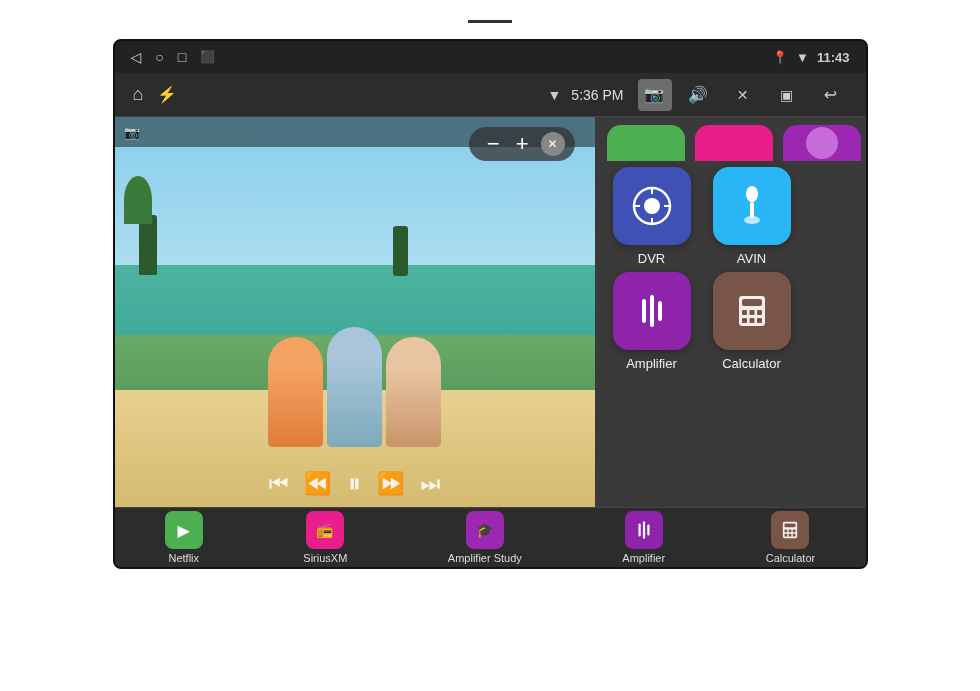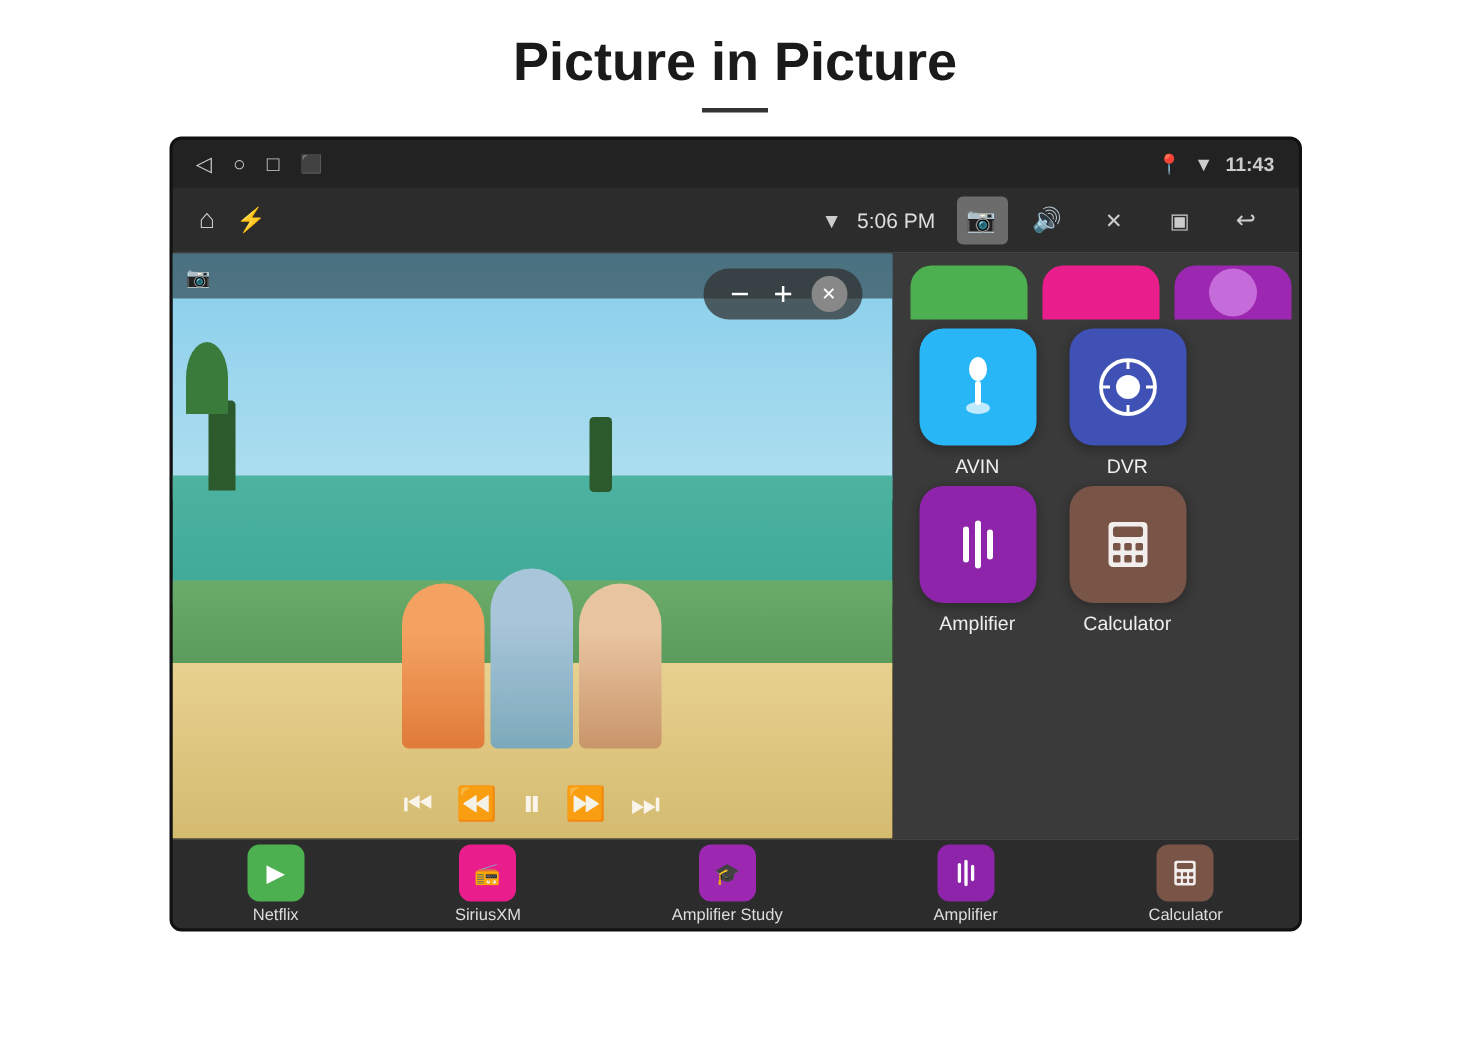--- a/index.html
+++ b/index.html
@@ -317,21 +317,20 @@
       font-size: 11px;
       color: #ddd;
       text-align: center;
     }
 
   </style>
 </head>
 <body>
 
 <div class="page-wrapper">
-  <h1 class="page-title">Picture in Picture</h1>
   <div class="title-divider"></div>
 
   <div class="device-frame">
 
     <div class="status-bar">
       <div class="status-bar-left">
         <span>◁</span>
         <span>○</span>
         <span>□</span>
         <span style="font-size:12px;">⬛</span>
@@ -343,21 +342,21 @@
       </div>
     </div>
 
     <div class="app-toolbar">
       <div class="toolbar-left">
         <span style="font-size:18px;">⌂</span>
         <span style="font-size:16px;">⚡</span>
       </div>
       <div class="toolbar-right">
         <span style="font-size:14px;">▼</span>
-        <span class="toolbar-time">5:06 PM</span>
+        <span class="toolbar-time">5:36 PM</span>
         <div class="toolbar-icon-btn active-cam">📷</div>
         <div class="toolbar-icon-btn">🔊</div>
         <div class="toolbar-icon-btn" style="font-size:14px;">✕</div>
         <div class="toolbar-icon-btn" style="font-size:14px;">▣</div>
         <div class="toolbar-icon-btn" style="font-size:16px;">↩</div>
       </div>
     </div>
 
     <div class="content-area">
 
@@ -413,42 +412,42 @@
             <div style="width:78px;height:36px;background:#e91e8c;border-radius:14px 14px 0 0;"></div>
           </div>
           <div style="width:78px;">
             <div style="width:78px;height:36px;background:#9c27b0;border-radius:14px 14px 0 0; display:flex;align-items:center;justify-content:center;">
               <div style="width:32px;height:32px;background:#c66bda;border-radius:50%;"></div>
             </div>
           </div>
         </div>
 
         <div class="apps-row">
-          <div class="app-icon-item">
-            <div class="app-icon-box" style="background:#29b6f6;">
-              <svg width="40" height="40" viewBox="0 0 40 40">
-                <ellipse cx="20" cy="8" rx="6" ry="8" fill="white"></ellipse>
-                <rect x="18" y="16" width="4" height="16" fill="white" rx="2"></rect>
-                <ellipse cx="20" cy="34" rx="8" ry="4" fill="white" opacity="0.7"></ellipse>
-              </svg>
-            </div>
-            <span class="app-icon-label">AVIN</span>
-          </div>
           <div class="app-icon-item">
             <div class="app-icon-box" style="background:#3f51b5;">
               <svg width="40" height="40" viewBox="0 0 40 40">
                 <circle cx="20" cy="20" r="18" stroke="white" stroke-width="2.5" fill="none"></circle>
                 <circle cx="20" cy="20" r="8" fill="white"></circle>
                 <line x1="20" y1="2" x2="20" y2="8" stroke="white" stroke-width="2"></line>
                 <line x1="20" y1="32" x2="20" y2="38" stroke="white" stroke-width="2"></line>
                 <line x1="2" y1="20" x2="8" y2="20" stroke="white" stroke-width="2"></line>
                 <line x1="32" y1="20" x2="38" y2="20" stroke="white" stroke-width="2"></line>
               </svg>
             </div>
             <span class="app-icon-label">DVR</span>
+          </div>
+          <div class="app-icon-item">
+            <div class="app-icon-box" style="background:#29b6f6;">
+              <svg width="40" height="40" viewBox="0 0 40 40">
+                <ellipse cx="20" cy="8" rx="6" ry="8" fill="white"></ellipse>
+                <rect x="18" y="16" width="4" height="16" fill="white" rx="2"></rect>
+                <ellipse cx="20" cy="34" rx="8" ry="4" fill="white" opacity="0.7"></ellipse>
+              </svg>
+            </div>
+            <span class="app-icon-label">AVIN</span>
           </div>
         </div>
 
         <div class="apps-row">
           <div class="app-icon-item">
             <div class="app-icon-box" style="background:#8e24aa;">
               <svg width="40" height="40" viewBox="0 0 40 40">
                 <rect x="10" y="8" width="4" height="24" rx="2" fill="white"></rect>
                 <rect x="18" y="4" width="4" height="32" rx="2" fill="white"></rect>
                 <rect x="26" y="10" width="4" height="20" rx="2" fill="white"></rect>

